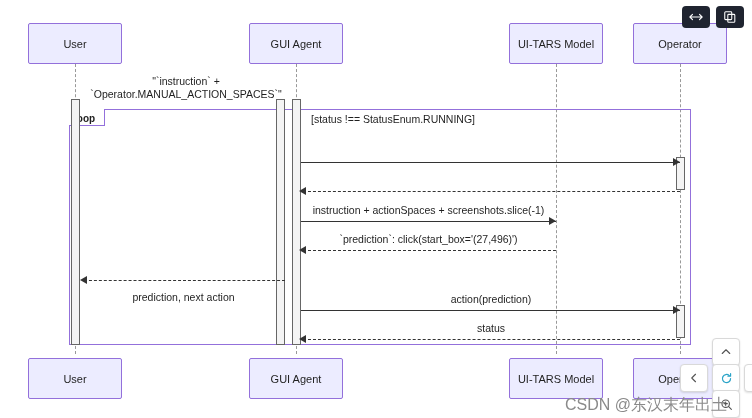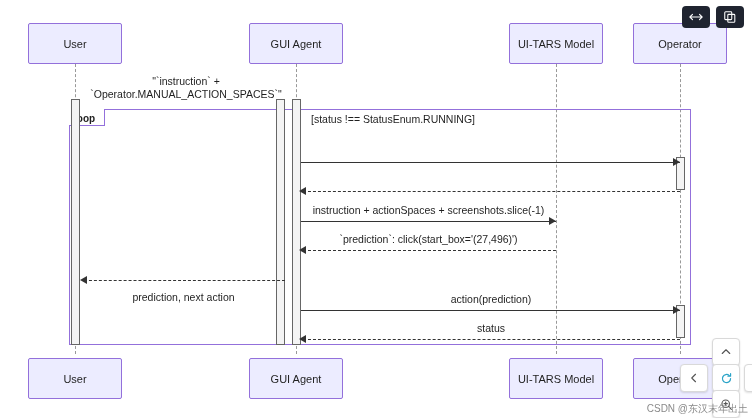--- a/index.html
+++ b/index.html
@@ -108,22 +108,22 @@
     font-size:12px;color:#555555;
     box-shadow:0 1px 2px rgba(0,0,0,.12);
     cursor:pointer;
   }
   #ctrl-up{ right:12px; top:338px; }
   #ctrl-left{ right:44px; top:364px; }
   #ctrl-reset{ right:12px; top:364px; }
   #ctrl-right{ right:-20px; top:364px; }
   #ctrl-zoomin{ right:12px; top:390px; }
   .watermark{
-    position:absolute;right:4px;bottom:2px;
-    font-size:10px;color:#8a8a8a;
+    position:absolute;right:25px;bottom:2px;
+    font-size:16px;color:#8a8a8a;
     white-space:nowrap;
   }
   svg.icon{display:block;}
 </style>
 </head>
 <body>
 
 <div id="diagram">
 
   <div class="lifeline" style="left:75px;top:64px;height:290px;"></div>

